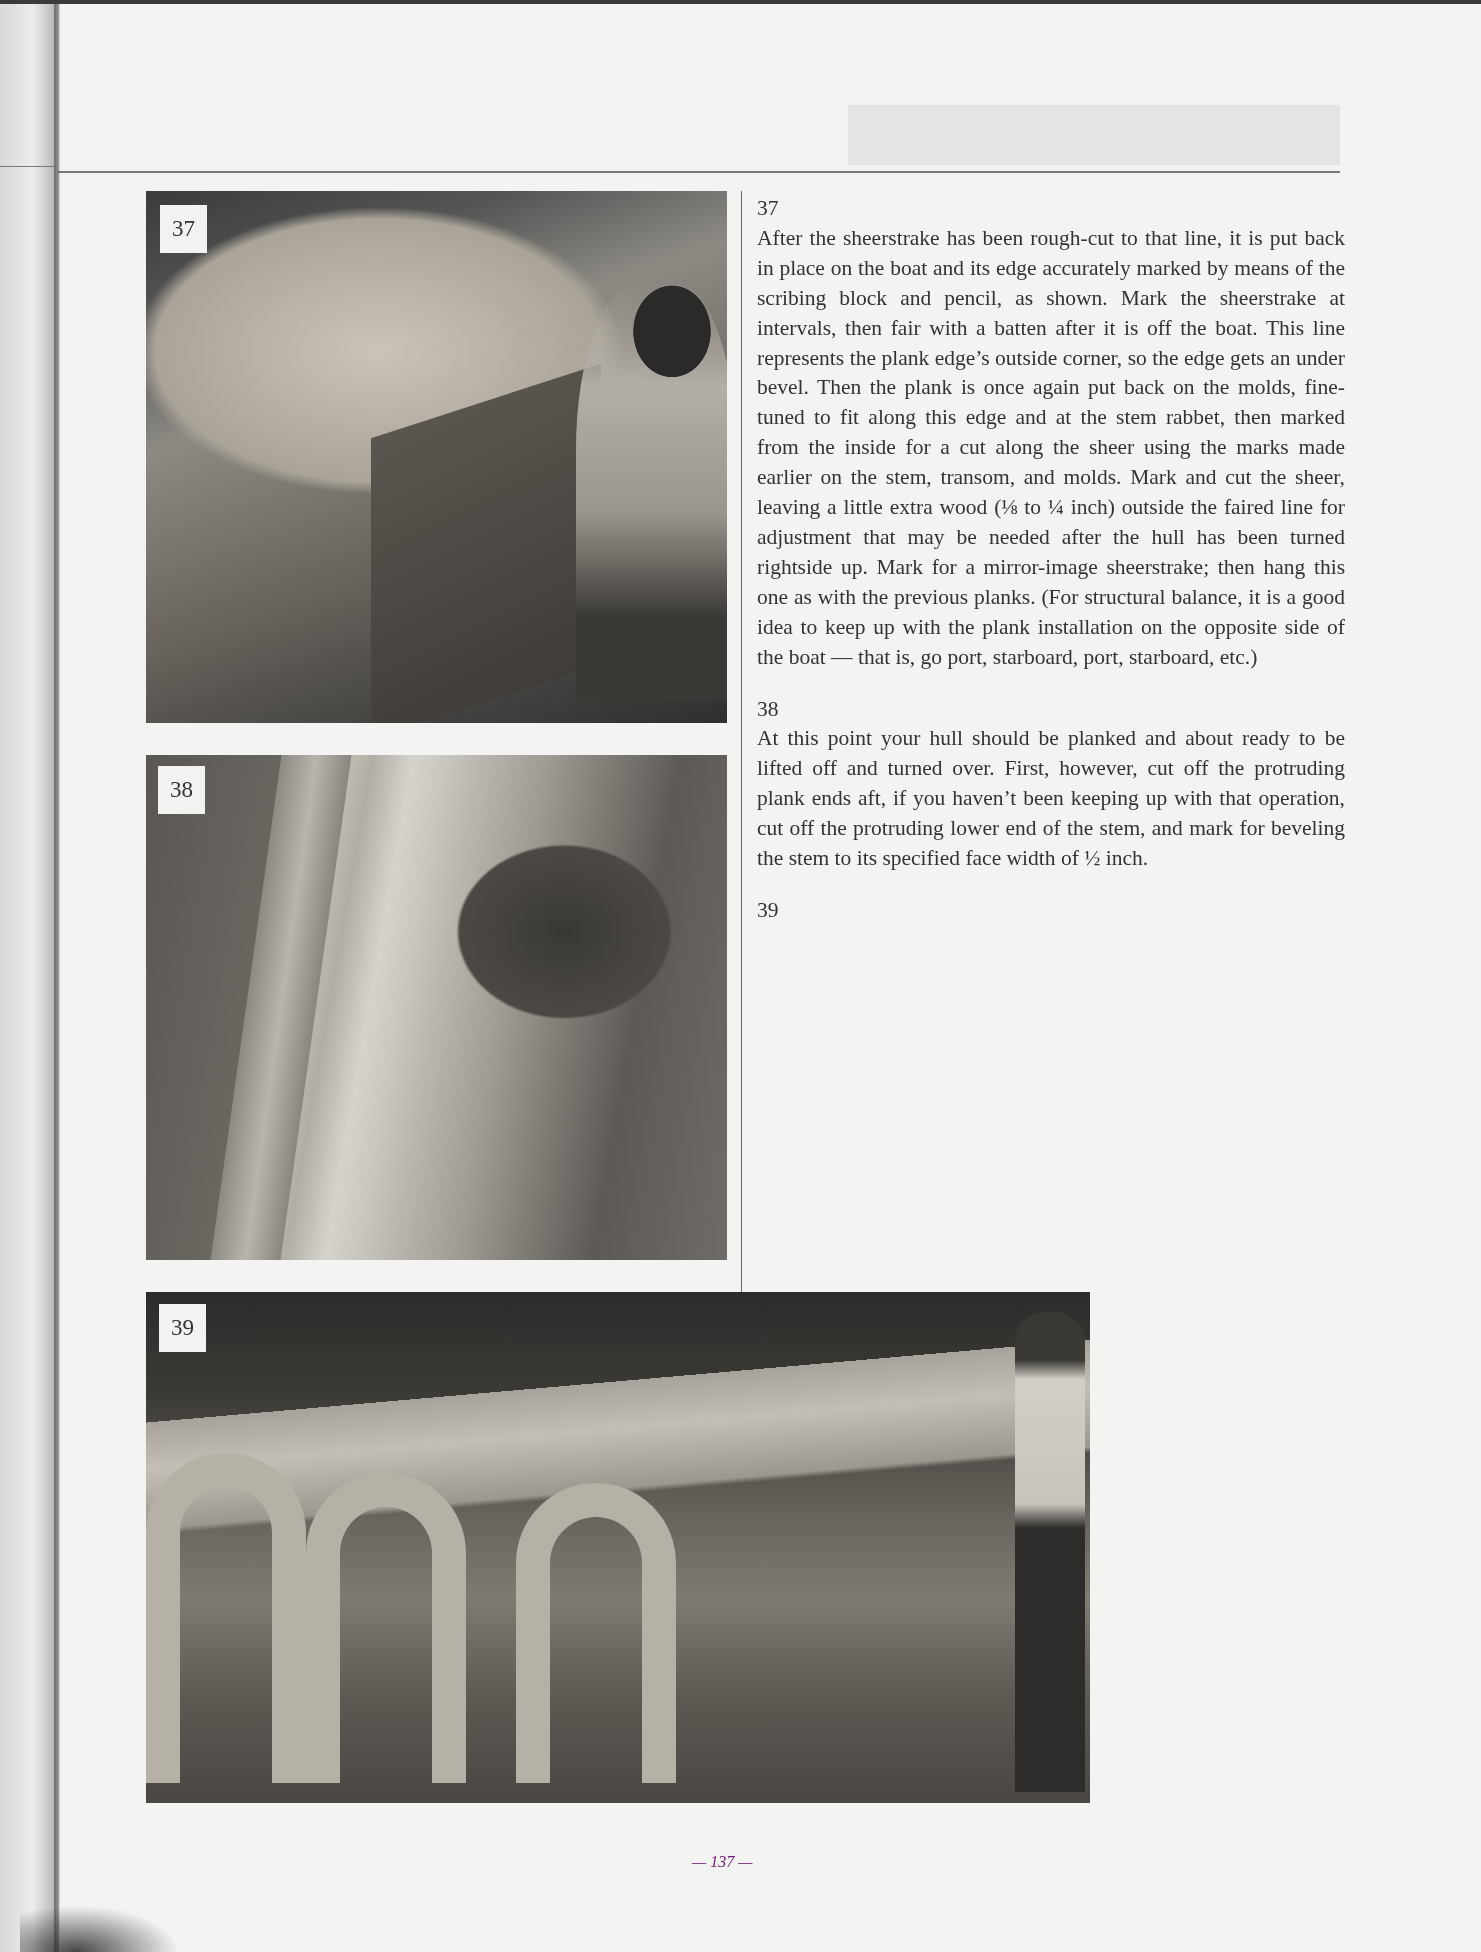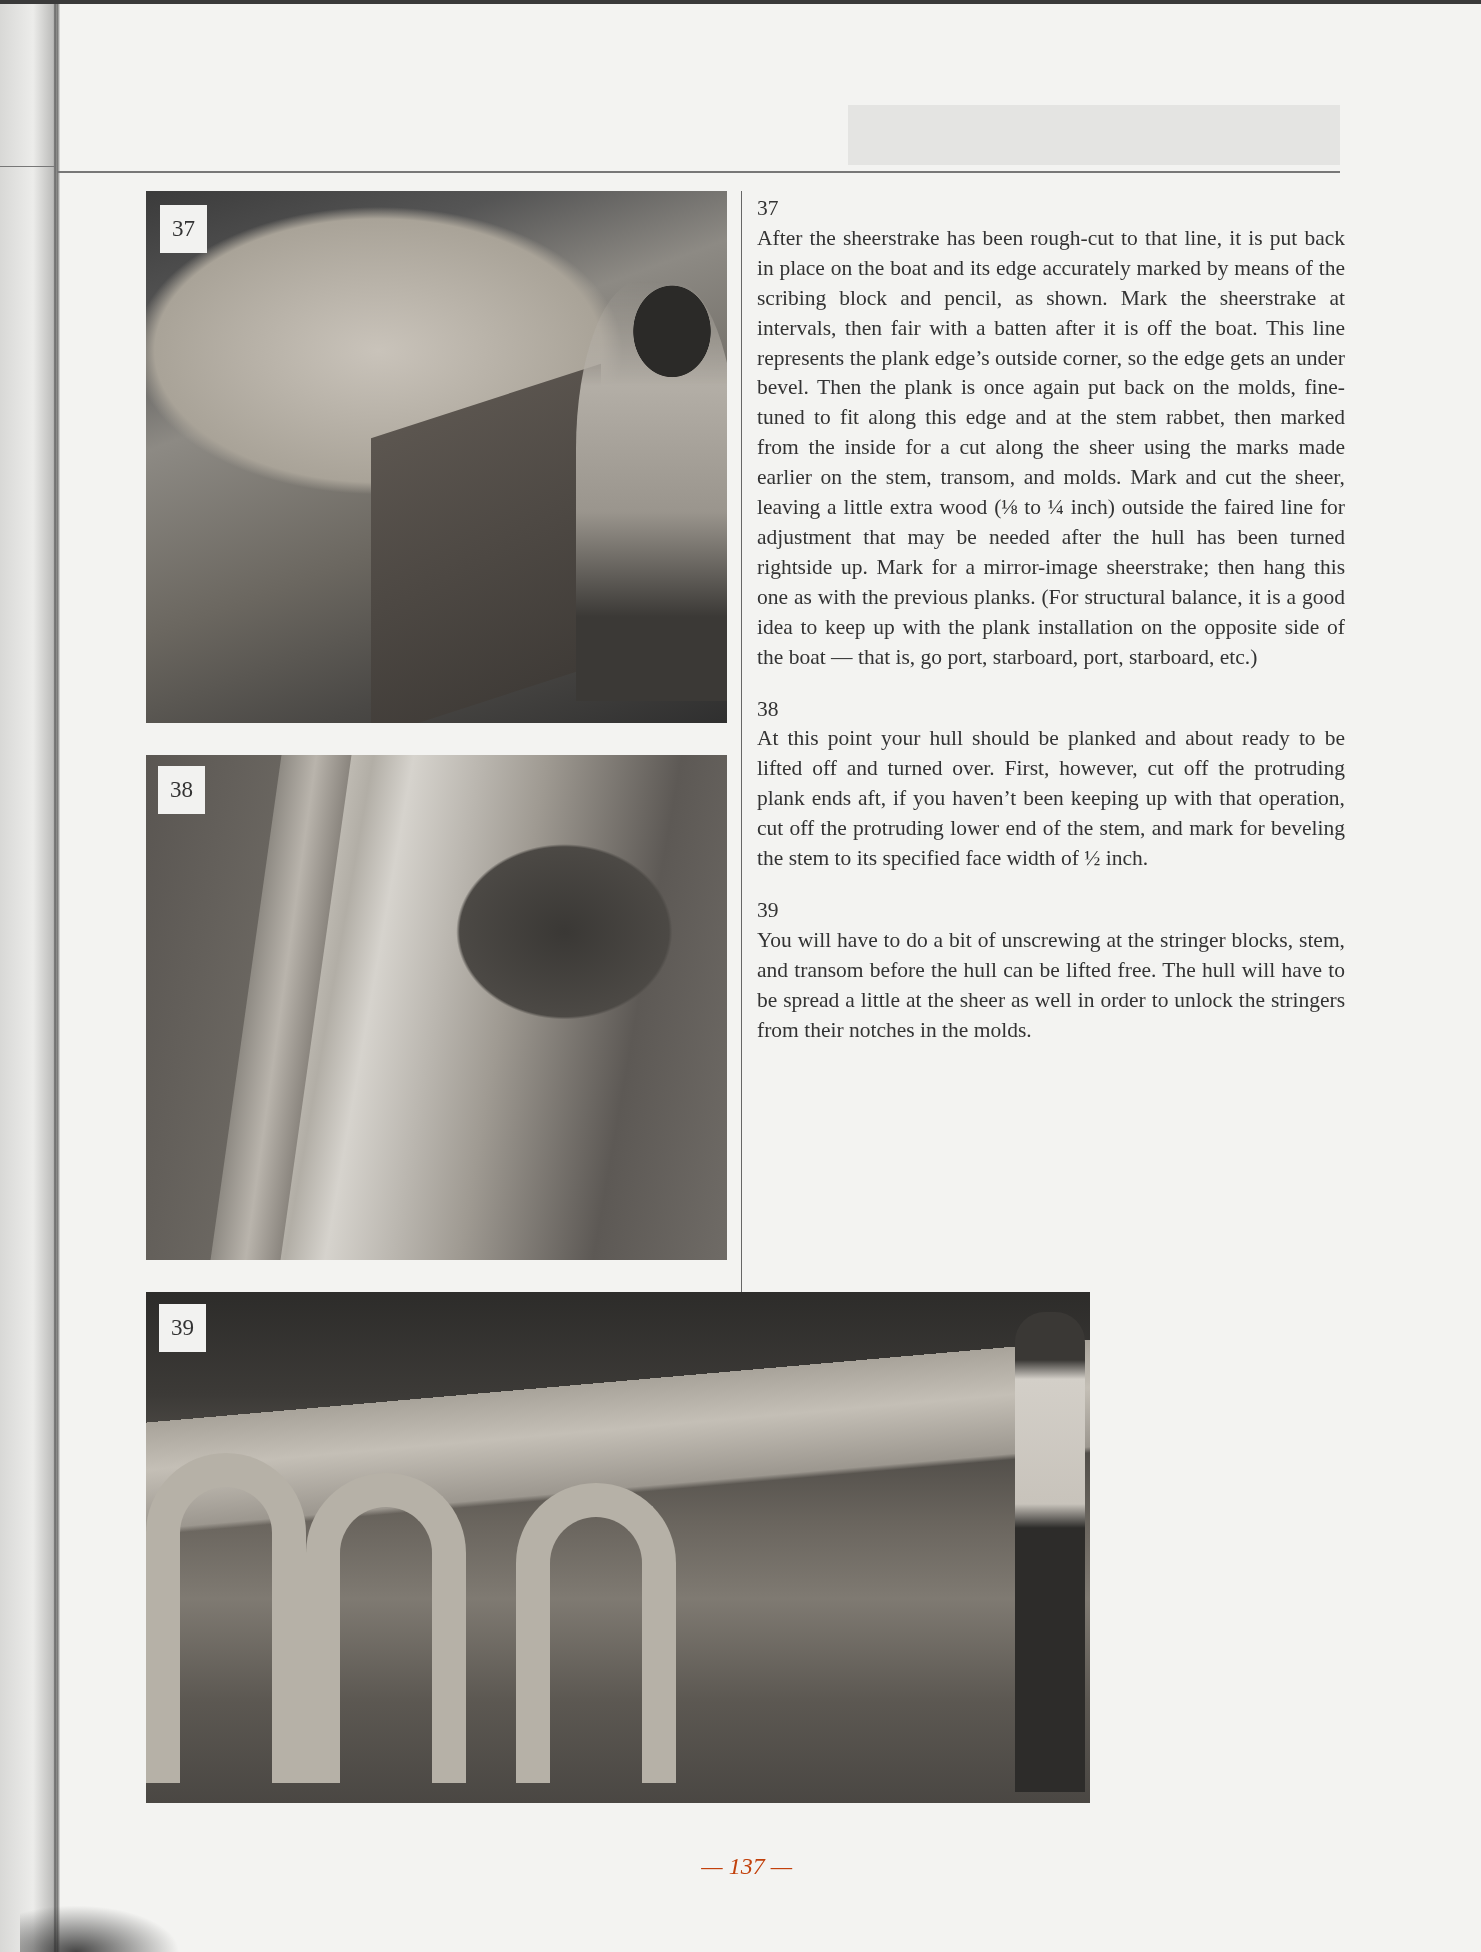--- a/index.html
+++ b/index.html
@@ -83,22 +83,22 @@
   .text-col {
     position: absolute; left: 757px; top: 194px; width: 588px;
     font-family: "Liberation Serif", serif;
     font-size: 21.5px; line-height: 29.9px; color: #333;
     text-align: justify; hyphens: manual;
   }
   .section { margin: 0 0 22px 0; }
   .section-num { display: block; }
   .section-text { display: block; }
   .page-number {
-    position: absolute; left: 692px; top: 1853px; width: 100px; text-align: right;
-    font-family: "Liberation Serif", serif; font-style: italic; font-size: 24px; color: #c2410c;
+    position: absolute; left: 692px; top: 1853px; width: 100px; text-align: left;
+    font-family: "Liberation Serif", serif; font-style: italic; font-size: 16px; color: #701a75;
   }
 </style>
 </head>
 <body>
 
 <div class="gutter-shade"></div>
 <div class="gutter-line"></div>
 <div class="top-edge"></div>
 <div class="left-page-rule"></div>
 <div class="ghost-header"></div>
@@ -130,17 +130,16 @@
   <div class="section">
     <span class="section-num">37</span>
     <span class="section-text">After the sheerstrake has been rough-cut to that line, it is put back in place on the boat and its edge accurately marked by means of the scribing block and pencil, as shown. Mark the sheerstrake at intervals, then fair with a batten after it is off the boat. This line represents the plank edge’s outside corner, so the edge gets an under bevel. Then the plank is once again put back on the molds, fine-tuned to fit along this edge and at the stem rabbet, then marked from the inside for a cut along the sheer using the marks made earlier on the stem, transom, and molds. Mark and cut the sheer, leaving a little extra wood (⅛ to ¼ inch) outside the faired line for adjustment that may be needed after the hull has been turned rightside up. Mark for a mirror-image sheerstrake; then hang this one as with the previous planks. (For structural balance, it is a good idea to keep up with the plank installation on the opposite side of the boat — that is, go port, starboard, port, starboard, etc.)</span>
   </div>
   <div class="section">
     <span class="section-num">38</span>
     <span class="section-text">At this point your hull should be planked and about ready to be lifted off and turned over. First, however, cut off the protruding plank ends aft, if you haven’t been keeping up with that operation, cut off the protruding lower end of the stem, and mark for beveling the stem to its specified face width of ½ inch.</span>
   </div>
   <div class="section">
     <span class="section-num">39</span>
-    <span class="section-text">You will have to do a bit of unscrewing at the stringer blocks, stem, and transom before the hull can be lifted free. The hull will have to be spread a little at the sheer as well in order to unlock the stringers from their notches in the molds.</span>
   </div>
 </div>
 
 <div class="page-number">— 137 —</div>
 
 </body></html>

